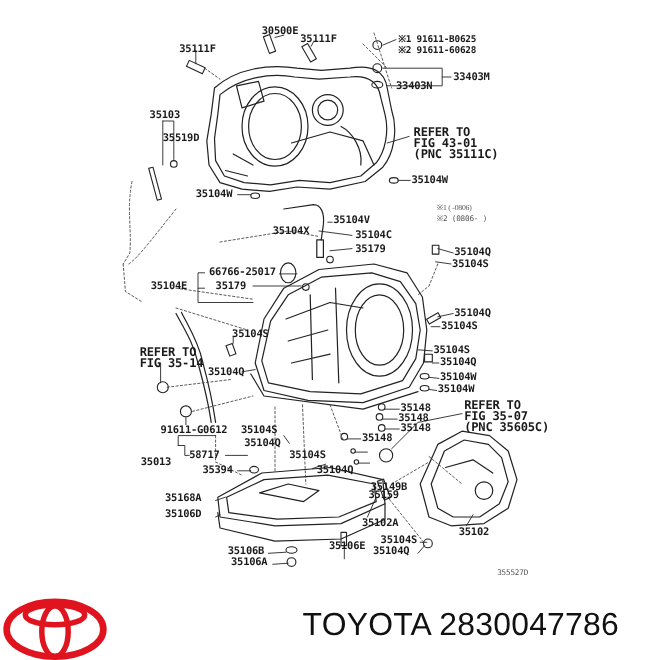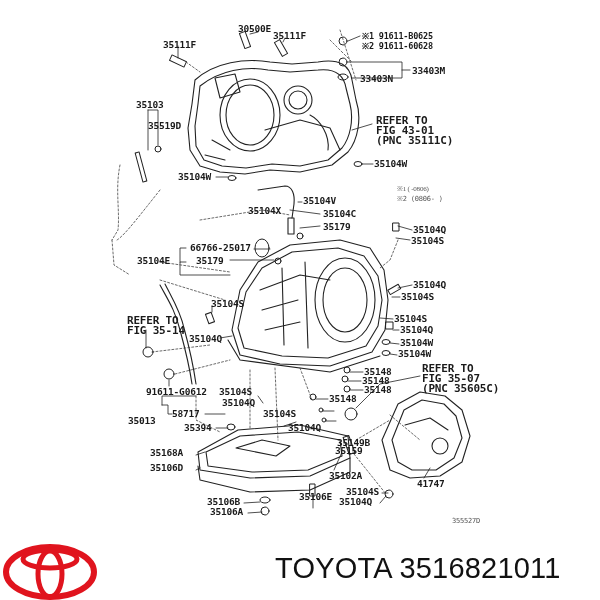--- a/index.html
+++ b/index.html
@@ -182,21 +182,21 @@
   <div class="lbl" style="left:184px;top:423px;">35394</div>
   <div class="lbl" style="left:364px;top:367px;">35148</div>
   <div class="lbl" style="left:362px;top:376px;">35148</div>
   <div class="lbl" style="left:364px;top:385px;">35148</div>
   <div class="lbl" style="left:329px;top:394px;">35148</div>
   <div class="lbl" style="left:335px;top:406px;margin-top:40px;">35159</div>
   <div class="lbl" style="left:337px;top:438px;">35149B</div>
   <div class="lbl" style="left:150px;top:448px;">35168A</div>
   <div class="lbl" style="left:150px;top:463px;">35106D</div>
   <div class="lbl" style="left:329px;top:471px;">35102A</div>
-  <div class="lbl" style="left:417px;top:479px;">41747</div>
+  <div class="lbl" style="left:417px;top:479px;">35102</div>
   <div class="lbl" style="left:346px;top:487px;">35104S</div>
   <div class="lbl" style="left:339px;top:497px;">35104Q</div>
   <div class="lbl" style="left:207px;top:497px;">35106B</div>
   <div class="lbl" style="left:210px;top:507px;">35106A</div>
   <div class="lbl" style="left:299px;top:492px;">35106E</div>
 
   <div class="lbl ref" style="left:376px;top:116px;">REFER TO
 FIG 43-01
 (PNC 35111C)</div>
   <div class="lbl ref" style="left:127px;top:316px;">REFER TO
@@ -207,13 +207,13 @@
 </div>
 
 <svg class="footer-logo" viewBox="0 0 96 60">
   <g fill="none" stroke="#e0141e">
     <ellipse cx="48" cy="32" rx="44" ry="25" stroke-width="6"></ellipse>
     <ellipse cx="48" cy="34" rx="12" ry="23" stroke-width="5"></ellipse>
     <ellipse cx="48" cy="19" rx="27" ry="9" stroke-width="5"></ellipse>
   </g>
 </svg>
 
-<div class="footer-title">TOYOTA 3516821011</div>
+<div class="footer-title">TOYOTA 2830047786</div>
 
 </body></html>

